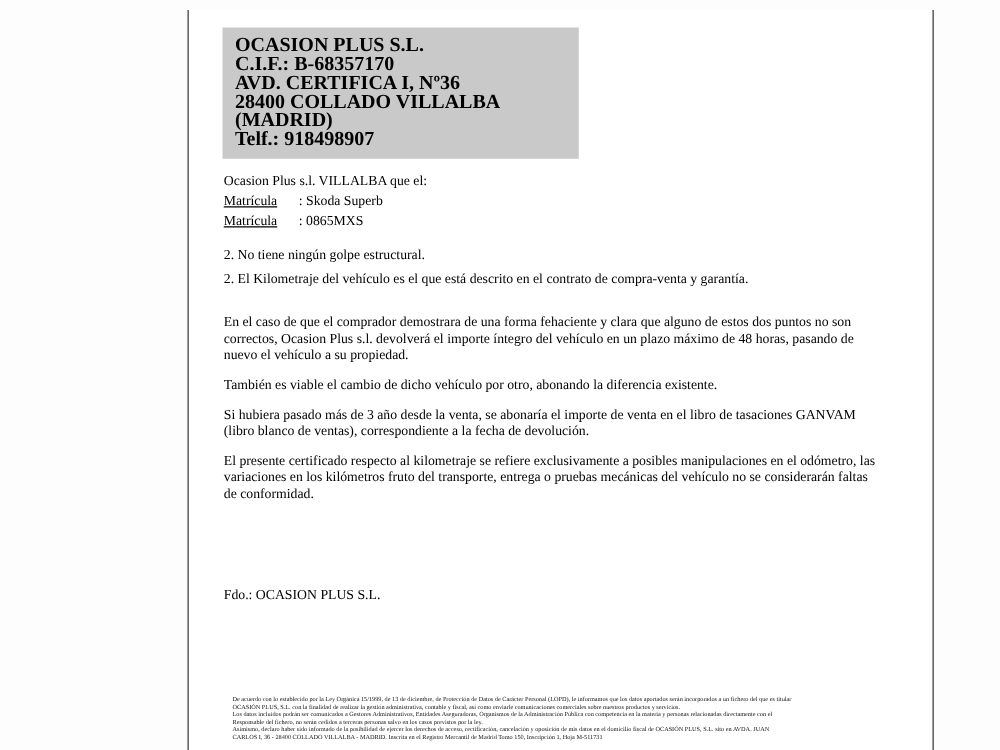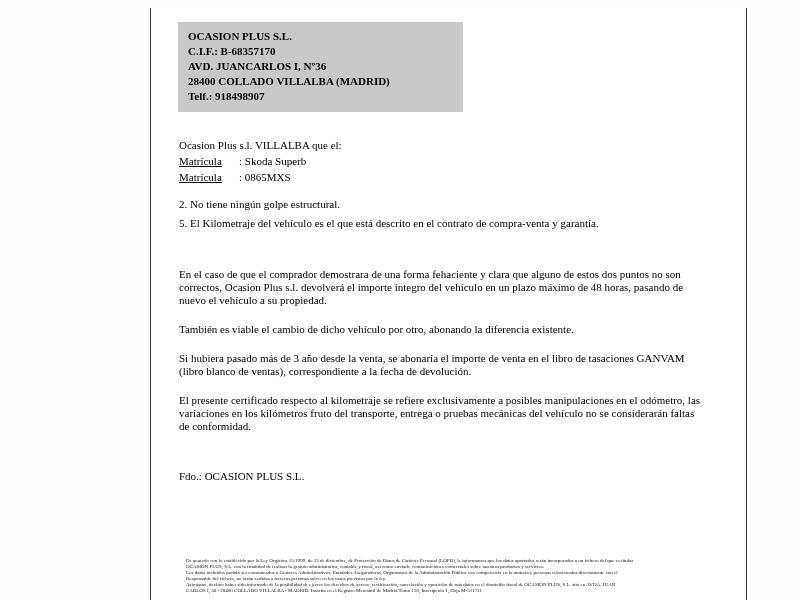--- a/index.html
+++ b/index.html
@@ -28,21 +28,21 @@
     box-sizing: border-box;
   }
   .header-box {
     position: absolute;
     left: 27px;
     top: 14px;
     width: 265px;
     background: #c9c9c9;
     padding: 7px 10px 8px 10px;
     font-weight: bold;
-    font-size: 11px;
+    font-size: 16px;
     line-height: 15px;
   }
   .date-line {
     position: absolute;
     left: 230px;
     top: 104px;
     width: 330px;
     font-size: 11px;
   }
   .certifica {
@@ -70,21 +70,21 @@
   }
   .points div { margin-bottom: 7px; }
   .paragraphs {
     position: absolute;
     left: 28px;
     top: 244px;
     width: 523px;
     font-size: 11px;
     line-height: 13px;
   }
-  .paragraphs p { margin: 16px 0 11px 0; }
+  .paragraphs p { margin: 0 0 11px 0; }
   .signature {
     position: absolute;
     left: 28px;
     top: 462px;
     font-size: 11px;
   }
   .legal-footer {
     position: absolute;
     left: 35px;
     top: 550px;
@@ -96,39 +96,39 @@
 </style>
 </head>
 <body>
 
 <div class="canvas">
   <div class="page">
 
     <div class="header-box">
       <div>OCASION PLUS S.L.</div>
       <div>C.I.F.: B-68357170</div>
-      <div>AVD. JUANCARLOS I, Nº36</div>
+      <div>AVD. CERTIFICA I, Nº36</div>
       <div>28400 COLLADO VILLALBA (MADRID)</div>
       <div>Telf.: 918498907</div>
     </div>
 
 
     <div class="certifica">Ocasion Plus s.l. VILLALBA que el:</div>
 
     <div class="kv-line" style="top:147px;">
       <span class="kv-label">Matrícula</span><span>: Skoda Superb</span>
     </div>
 
     <div class="kv-line" style="top:163px;">
       <span class="kv-label">Matrícula</span><span>: 0865MXS</span>
     </div>
 
     <div class="points">
       <div>2. No tiene ningún golpe estructural.</div>
-      <div>5. El Kilometraje del vehículo es el que está descrito en el contrato de compra-venta y garantía.</div>
+      <div>2. El Kilometraje del vehículo es el que está descrito en el contrato de compra-venta y garantía.</div>
     </div>
 
     <div class="paragraphs">
       <p>En el caso de que el comprador demostrara de una forma fehaciente y clara que alguno de estos dos puntos no son correctos, Ocasion Plus s.l. devolverá el importe íntegro del vehículo en un plazo máximo de 48 horas, pasando de nuevo el vehículo a su propiedad.</p>
       <p>También es viable el cambio de dicho vehículo por otro, abonando la diferencia existente.</p>
       <p>Si hubiera pasado más de 3 año desde la venta, se abonaría el importe de venta en el libro de tasaciones GANVAM (libro blanco de ventas), correspondiente a la fecha de devolución.</p>
       <p>El presente certificado respecto al kilometraje se refiere exclusivamente a posibles manipulaciones en el odómetro, las variaciones en los kilómetros fruto del transporte, entrega o pruebas mecánicas del vehículo no se considerarán faltas de conformidad.</p>
     </div>
 
     <div class="signature">Fdo.: OCASION PLUS S.L.</div>

